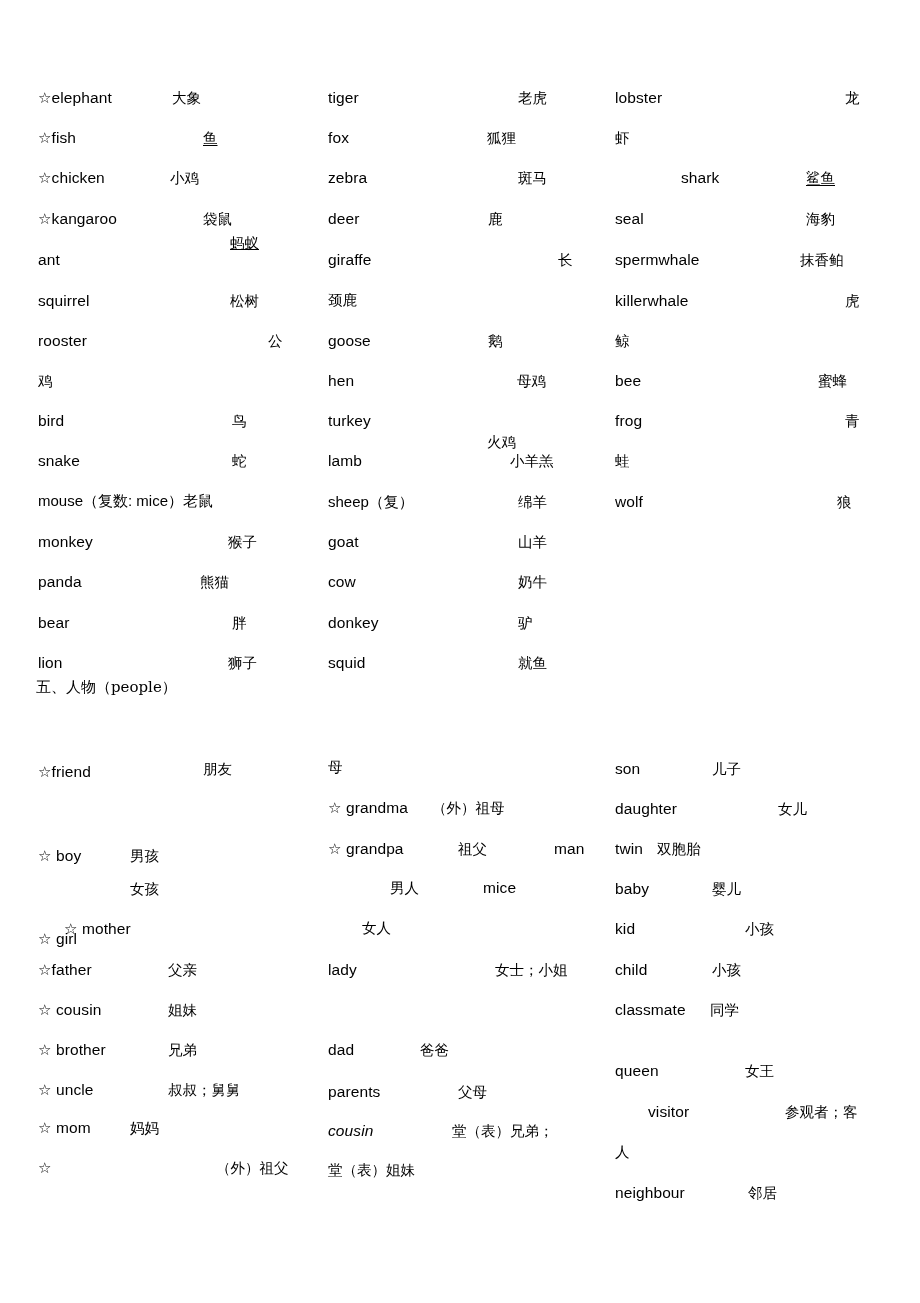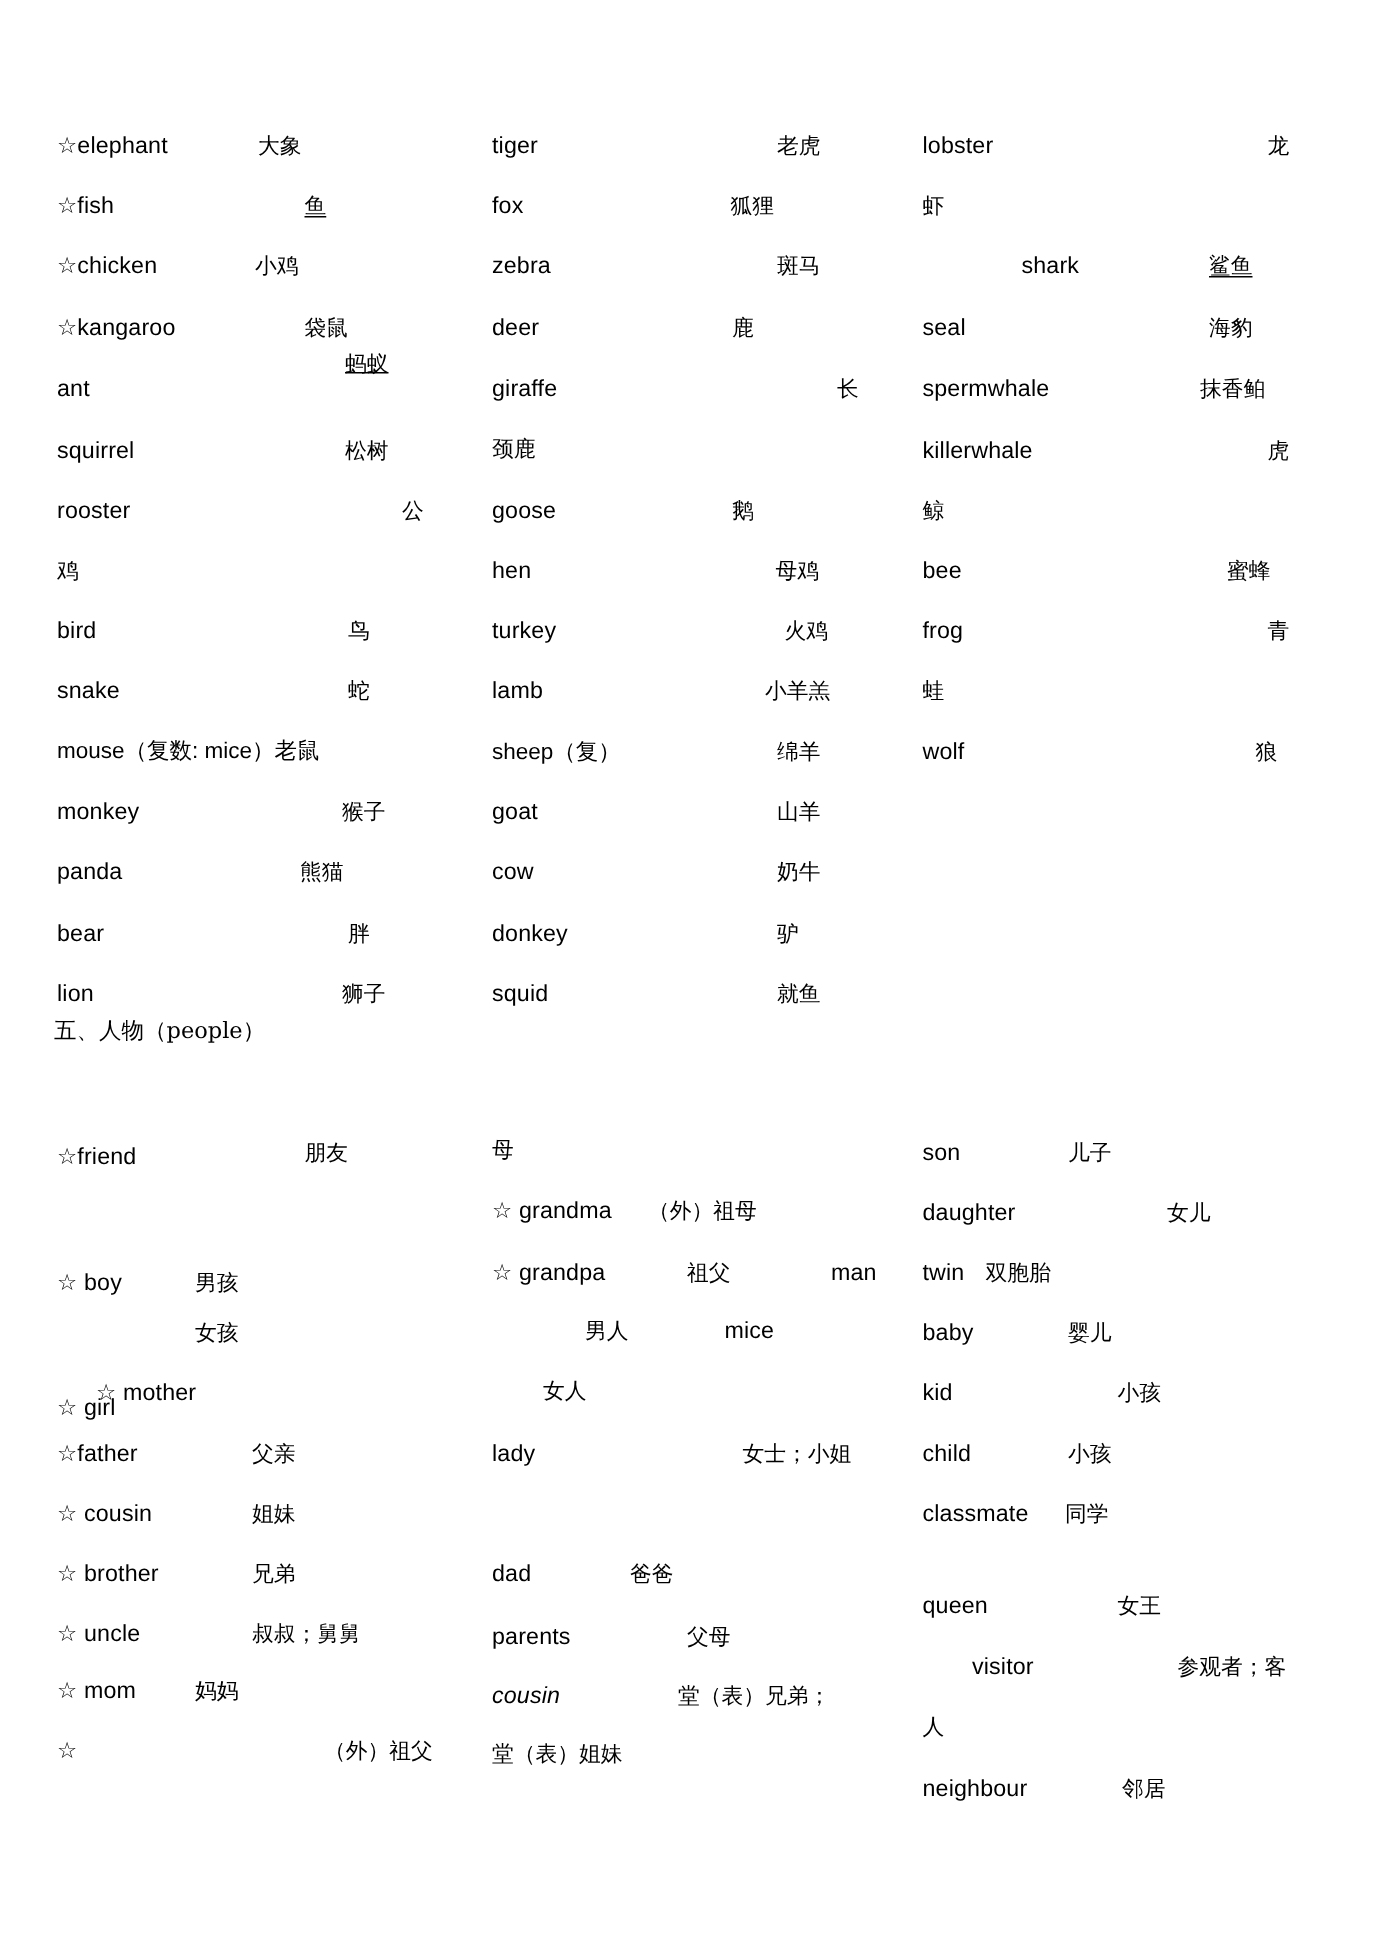--- a/index.html
+++ b/index.html
@@ -129,21 +129,21 @@
 
   <span class="run zh" style="left:328px; top:293px;">颈鹿</span>
 
   <span class="run en" style="left:328px; top:333px;">goose</span>
   <span class="run zh" style="left:488px; top:334px;">鹅</span>
 
   <span class="run en" style="left:328px; top:373px;">hen</span>
   <span class="run zh" style="left:517px; top:374px;">母鸡</span>
 
   <span class="run en" style="left:328px; top:413px;text-align:center;">turkey</span>
-  <span class="run zh" style="left:487px; top:414px;margin-left:36px;">火鸡</span>
+  <span class="run zh" style="left:487px; top:435px;">火鸡</span>
 
   <span class="run en" style="left:328px; top:453px;">lamb</span>
   <span class="run zh" style="left:510px; top:454px;">小羊羔</span>
 
   <span class="run heading" style="left:328px; top:494px;"><span class="lat">sheep（复）</span></span>
   <span class="run zh" style="left:518px; top:495px;">绵羊</span>
 
   <span class="run en" style="left:328px; top:534px;">goat</span>
   <span class="run zh" style="left:518px; top:535px;">山羊</span>
 

